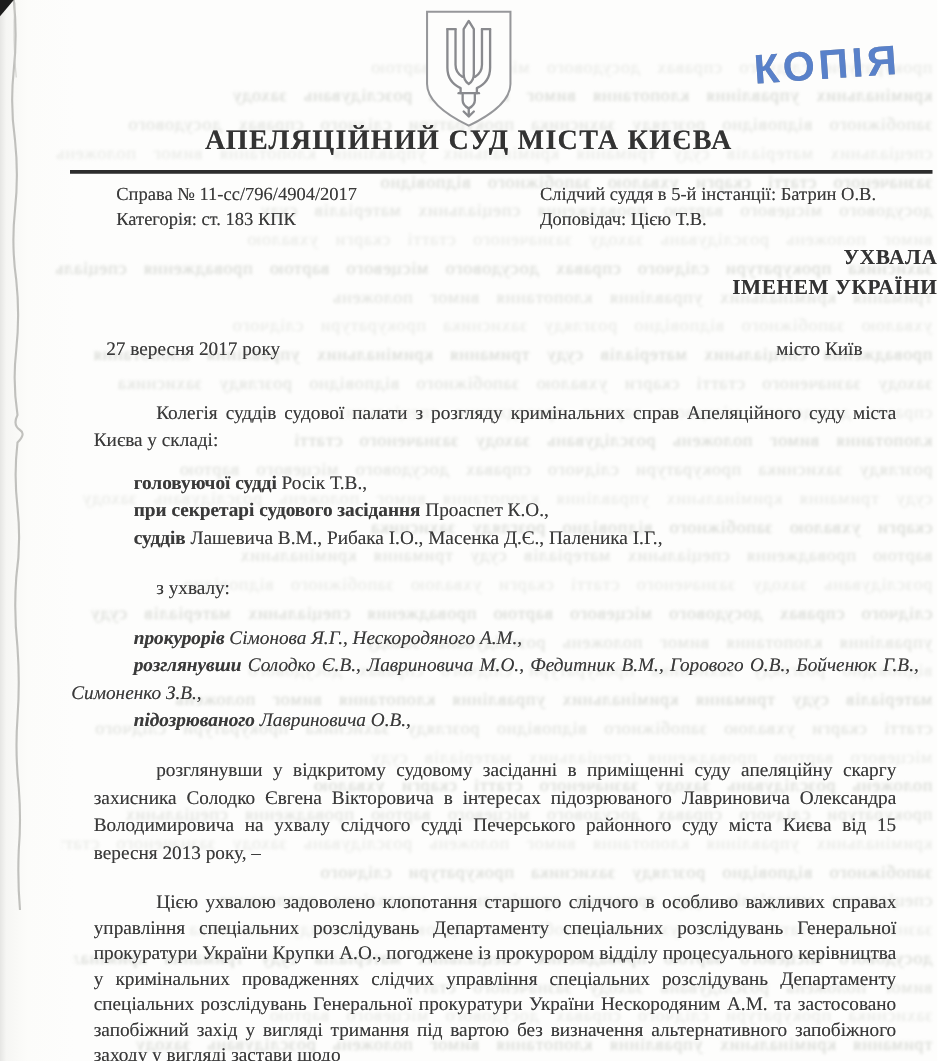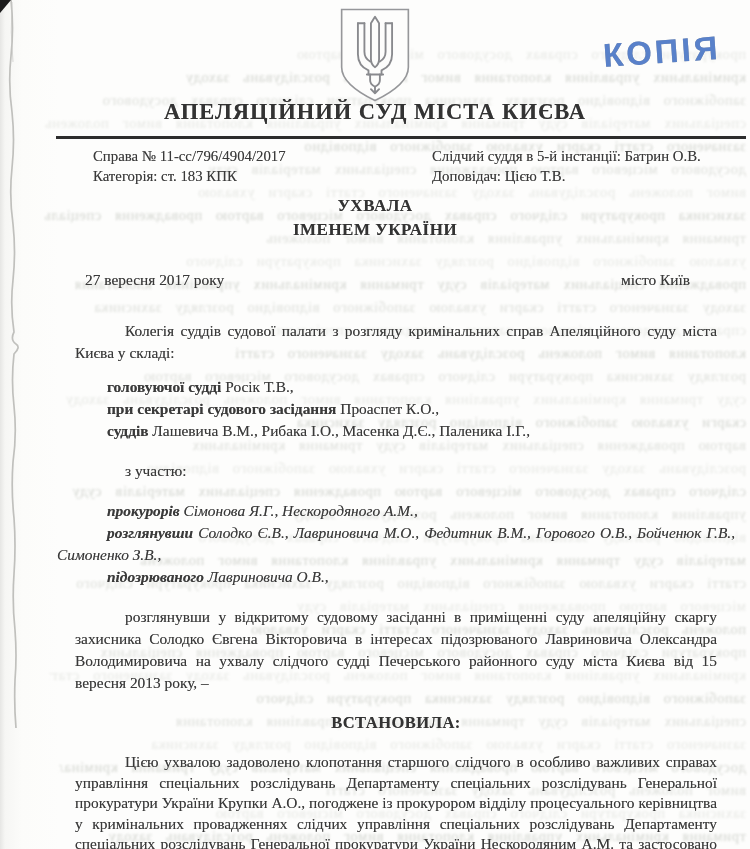--- a/index.html
+++ b/index.html
@@ -34,21 +34,21 @@
   }
   .court-title{
     position:absolute;top:99px;left:0;width:100%;margin:0;
     text-align:center;font-size:22.5px;font-weight:bold;letter-spacing:1px;
     color:#333;
   }
   .rule{position:absolute;top:136px;left:56px;right:4px;height:3px;background:#2d2d2d;}
   .case-left{position:absolute;top:146px;left:93px;font-size:14.8px;line-height:20px;}
   .case-right{position:absolute;top:146px;left:432px;font-size:14.8px;line-height:20px;}
   .doc-heading{
-    position:absolute;top:194px;left:0;width:100%;text-align:center;
+    position:absolute;top:194px;left:0;width:100%;text-align:right;
     font-weight:bold;font-size:17px;line-height:23.5px;letter-spacing:.5px;color:#333;
   }
   .date-row{
     position:absolute;top:271px;left:85px;right:60px;
     display:flex;justify-content:space-between;font-size:15.4px;
   }
   .flow{
     position:absolute;top:302px;left:57px;right:15px;
     font-size:15.4px;line-height:22px;text-align:justify;
   }
@@ -164,29 +164,28 @@
 
     <div class="flow">
       <p class="indent mb12">Колегія суддів судової палати з розгляду кримінальних справ Апеляційного суду міста Києва у складі:</p>
 
       <div class="mb12">
           <div class="list-line"><span class="lbl">головуючої судді</span> Росік Т.В.,</div>
           <div class="list-line"><span class="lbl">при секретарі судового засідання</span> Проаспет К.О.,</div>
           <div class="list-line"><span class="lbl">суддів</span> Лашевича В.М., Рибака І.О., Масенка Д.Є., Паленика І.Г.,</div>
         </div>
 
-      <p class="indent">з участю:</p>
+      <p class="indent">з ухвалу:</p>
 
       <div class="mb14">
           <div class="list-line"><span class="lbl">прокурорів</span> Сімонова Я.Г., Нескородяного А.М.,</div>
           <div class="list-line"><span class="lbl">розглянувши</span> Солодко Є.В., Лавриновича М.О., Федитник В.М., Горового О.В., Бойченюк Г.В., Симоненко З.В.,</div>
           <div class="list-line"><span class="lbl">підозрюваного</span> Лавриновича О.В.,</div>
         </div>
 
       <p class="indent hearing">розглянувши у відкритому судовому засіданні в приміщенні суду апеляційну скаргу захисника Солодко Євгена Вікторовича в інтересах підозрюваного Лавриновича Олександра Володимировича на ухвалу слідчого судді Печерського районного суду міста Києва від 15 вересня 2013 року, –</p>
 
-      <p class="established">ВСТАНОВИЛА:</p>
 
       <p class="indent body-para">Цією ухвалою задоволено клопотання старшого слідчого в особливо важливих справах управління спеціальних розслідувань Департаменту спеціальних розслідувань Генеральної прокуратури України Крупки А.О., погоджене із прокурором відділу процесуального керівництва у кримінальних провадженнях слідчих управління спеціальних розслідувань Департаменту спеціальних розслідувань Генеральної прокуратури України Нескородяним А.М. та застосовано запобіжний захід у вигляді тримання під вартою без визначення альтернативного запобіжного заходу у вигляді застави щодо</p>
     </div>
 
   </div>
 </div>
 
 </body></html>

